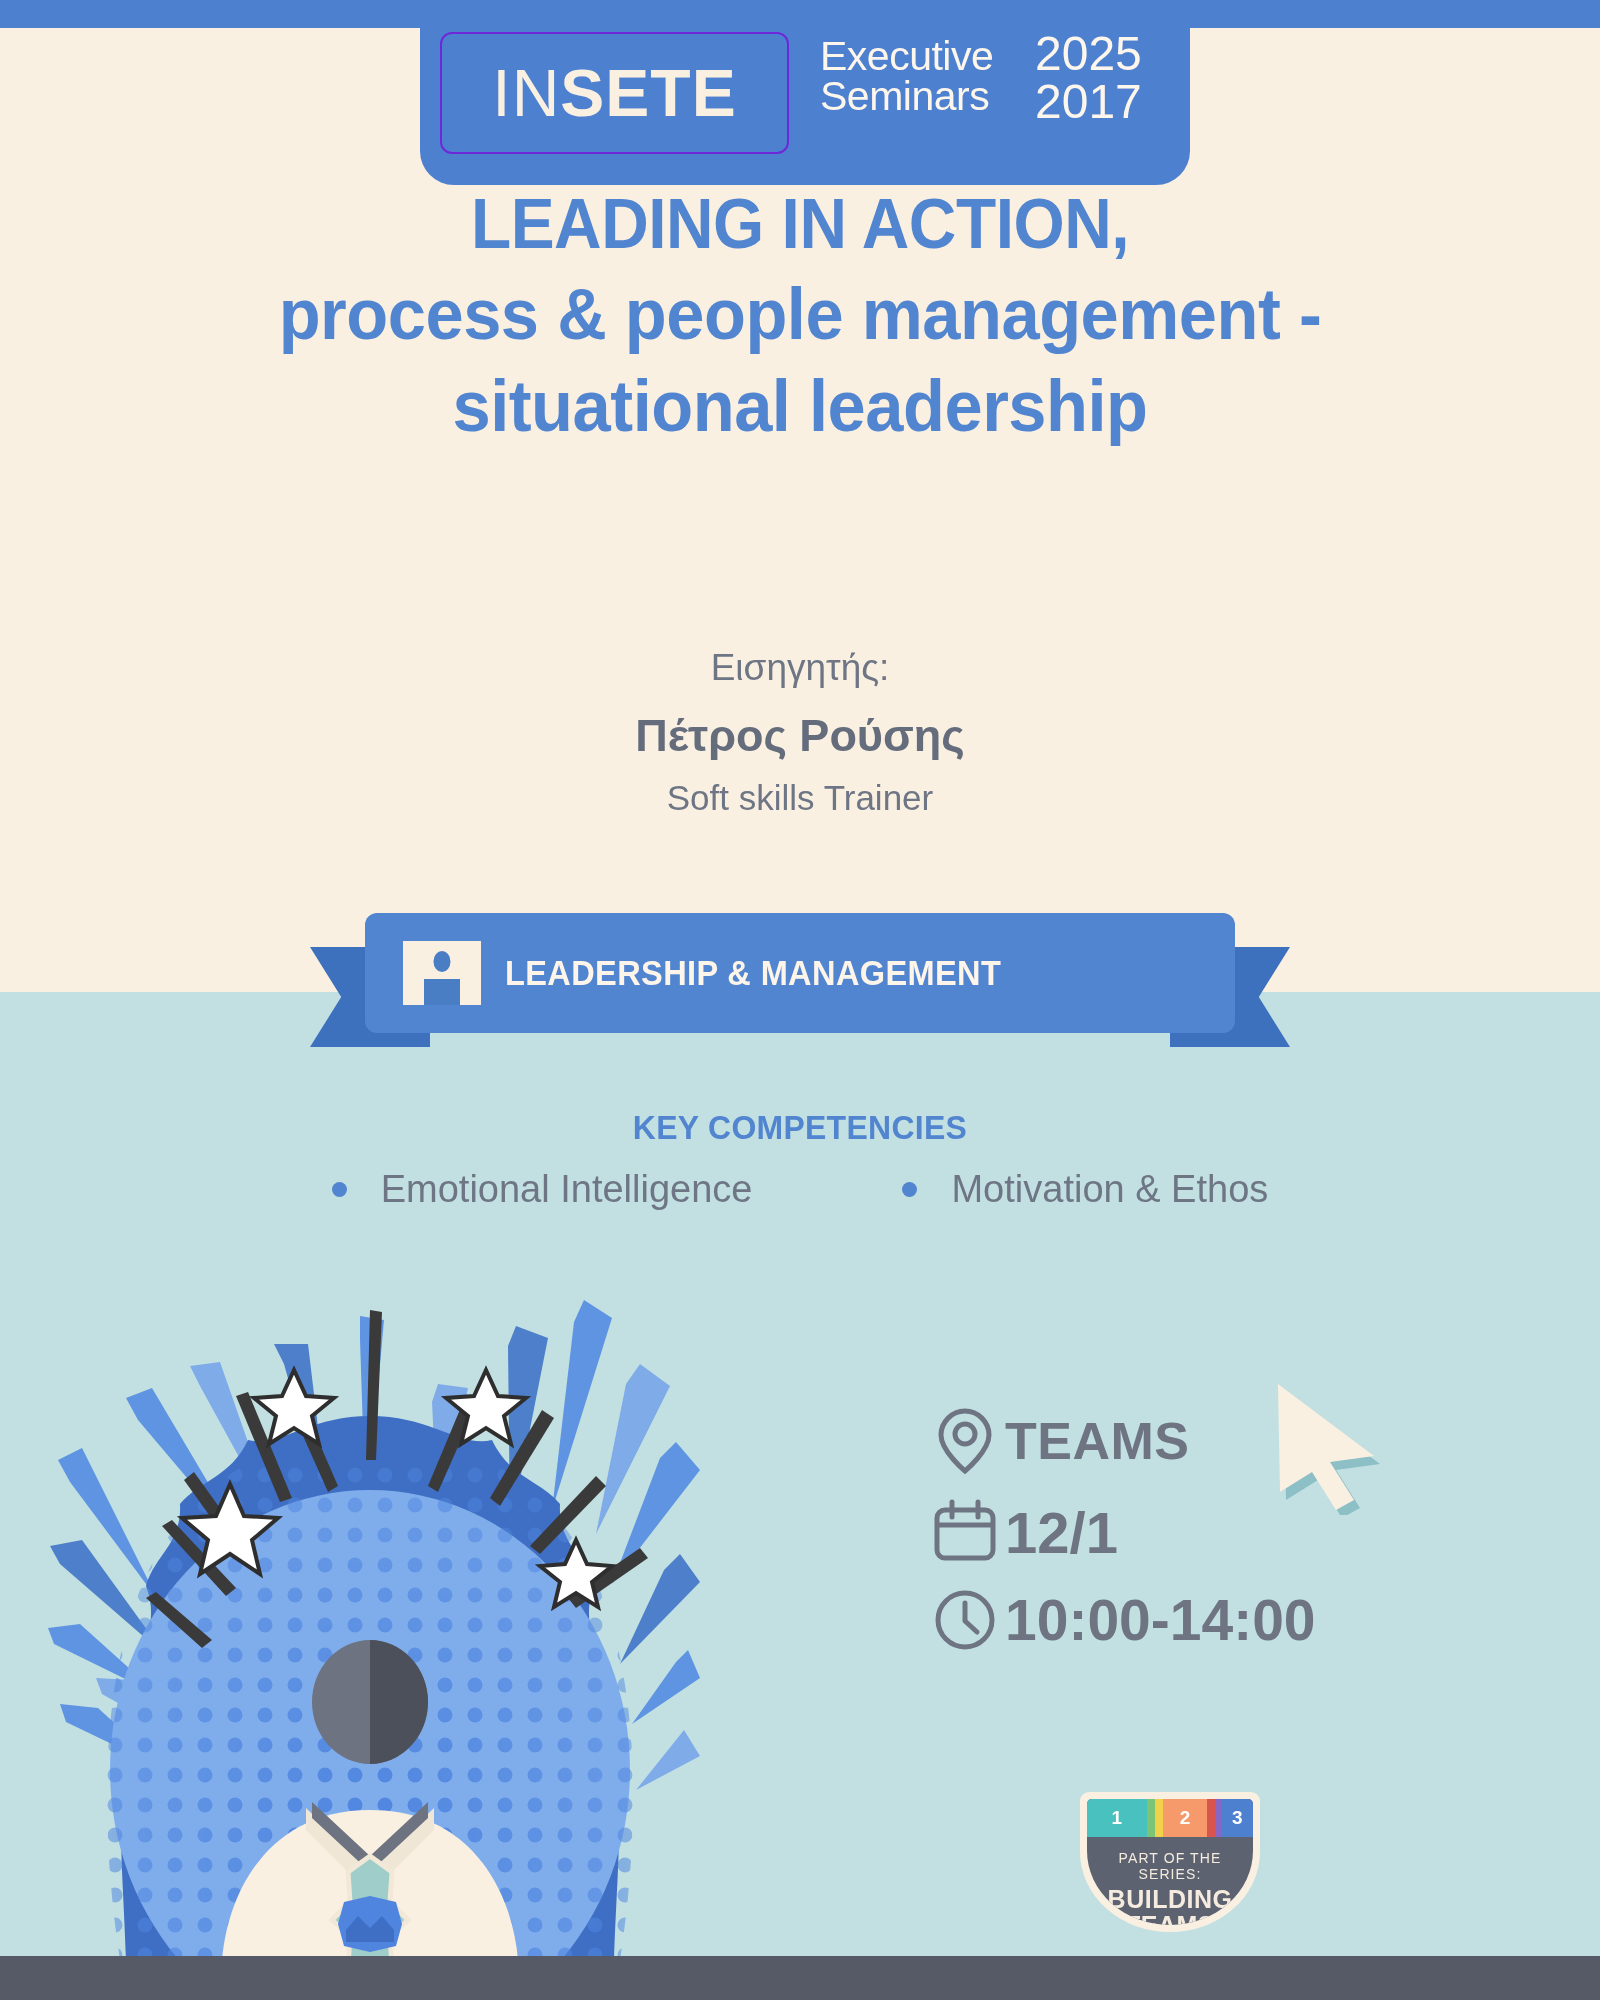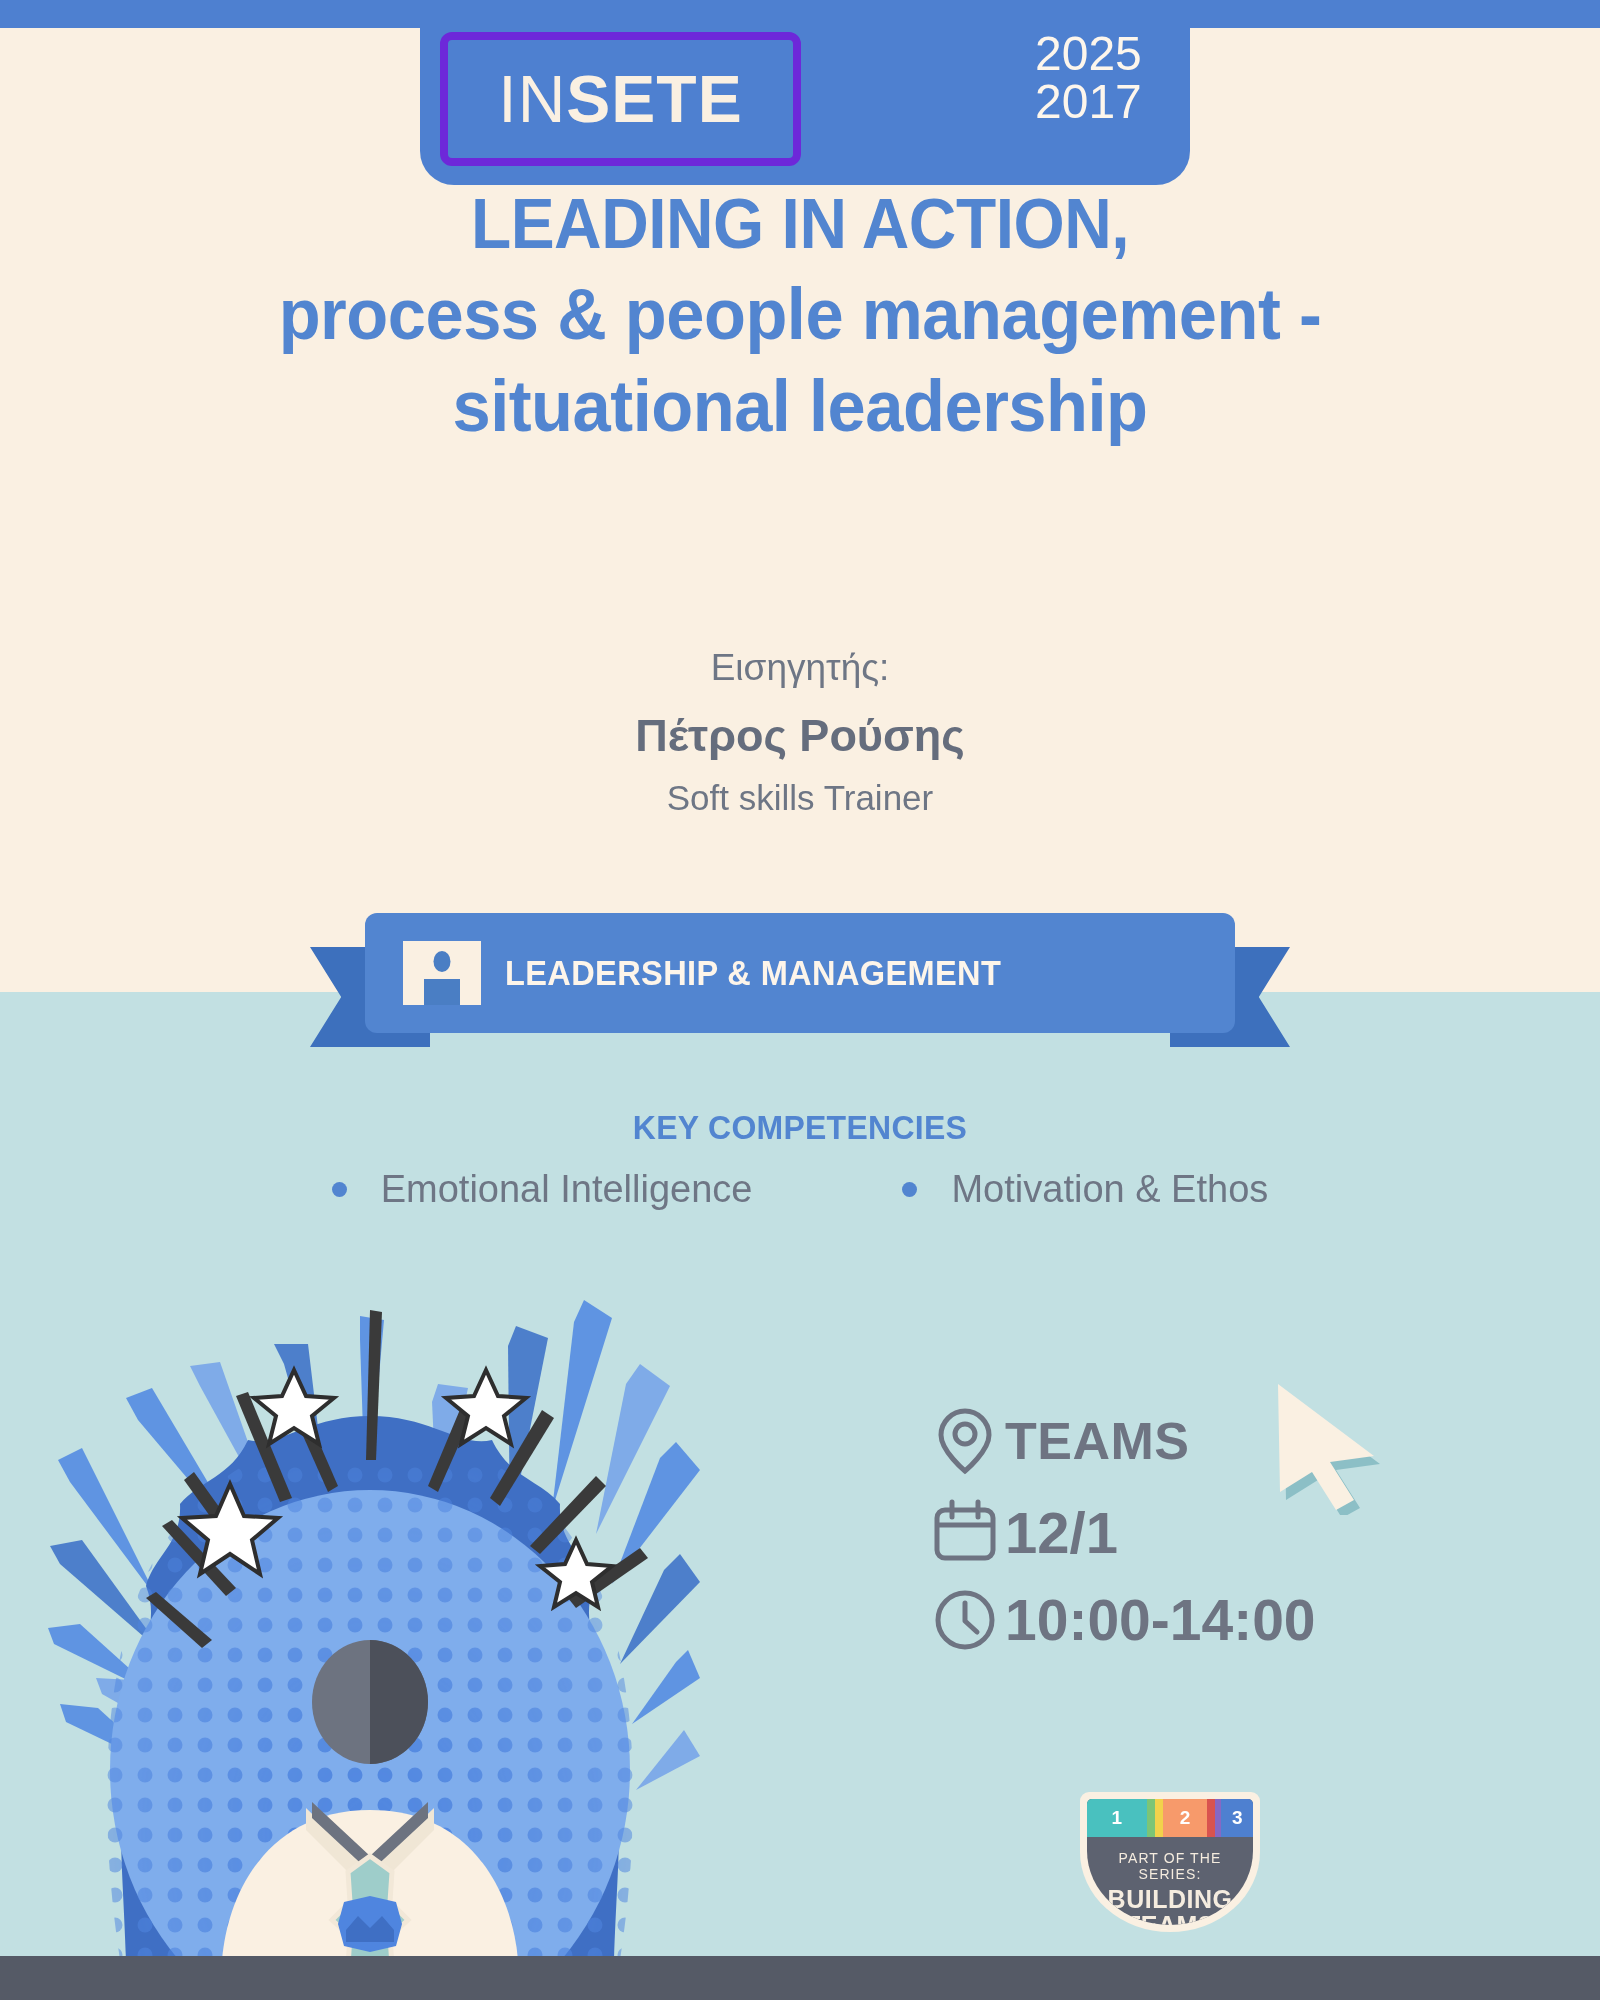--- a/index.html
+++ b/index.html
@@ -19,21 +19,21 @@
   .bottom-bar{position:absolute;left:0;top:1956px;width:1600px;height:44px;background:#555a66;z-index:30;}
 
   
   .header-block{
     position:absolute;left:420px;top:0;width:770px;height:185px;
     background:#4e80d0;border-bottom-left-radius:34px;border-bottom-right-radius:34px;
     z-index:7;display:flex;align-items:center;
   }
   .logo-box{
     position:absolute;left:440px;top:32px;width:345px;height:118px;
-    border:8px solid #6d28d9;border-radius:12px;
+    border:2px solid #6d28d9;border-radius:12px;
     display:flex;align-items:center;justify-content:center;z-index:8;
   }
   .logo-text{font-size:66px;letter-spacing:1px;color:#faf0e2;line-height:1;white-space:nowrap;}
   .logo-text .lt{font-weight:300;}
   .logo-text .bd{font-weight:700;}
   .hdr-sem{
     position:absolute;left:820px;top:36px;z-index:8;
     color:#fdf6ec;font-weight:300;font-size:41px;line-height:0.98;
     letter-spacing:-0.5px;
   }
@@ -142,20 +142,24 @@
   <div class="top-bar"></div>
 
   <div class="header-block"></div>
 
   <div class="logo-box">
     <div class="logo-text">
       <span class="lt">IN</span><span class="bd">SETE</span>
     </div>
   </div>
 
+  <div class="hdr-sem">
+    <div>Executive</div>
+    <div>Seminars</div>
+  </div>
 
   <div class="hdr-years">
     <div>2025</div>
     <div>2017</div>
   </div>
 
   <div class="title">
     <div class="l1">LEADING IN ACTION,</div>
     <div>process &amp; people management -</div>
     <div>situational leadership</div>

